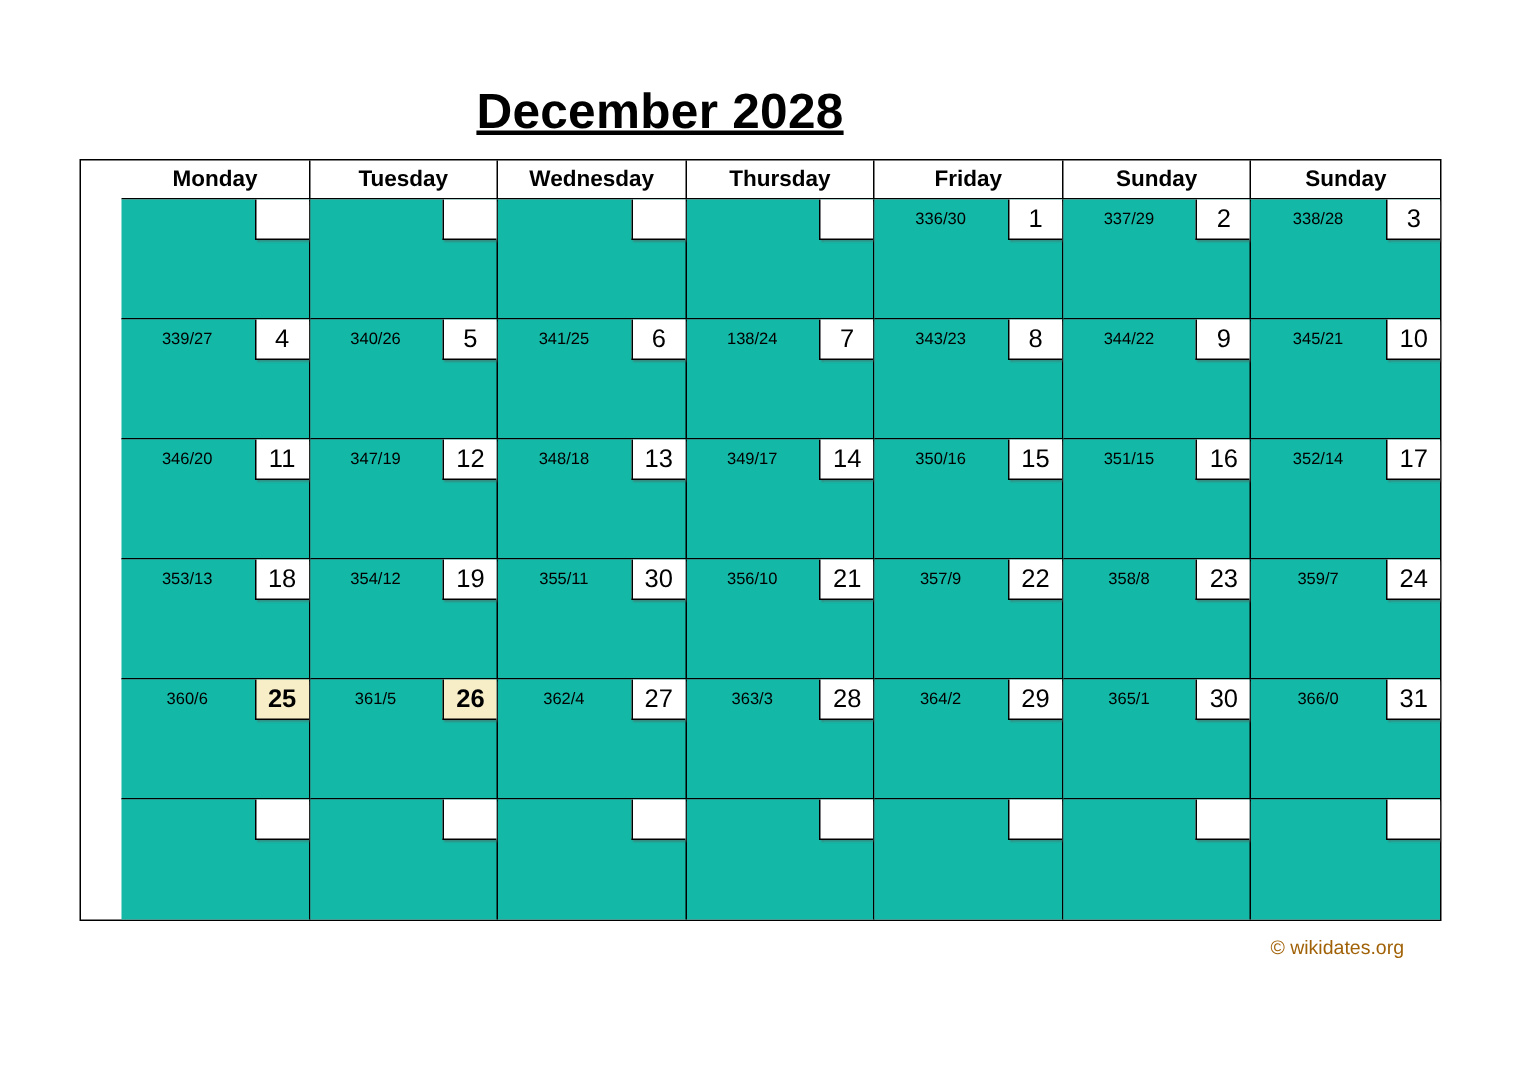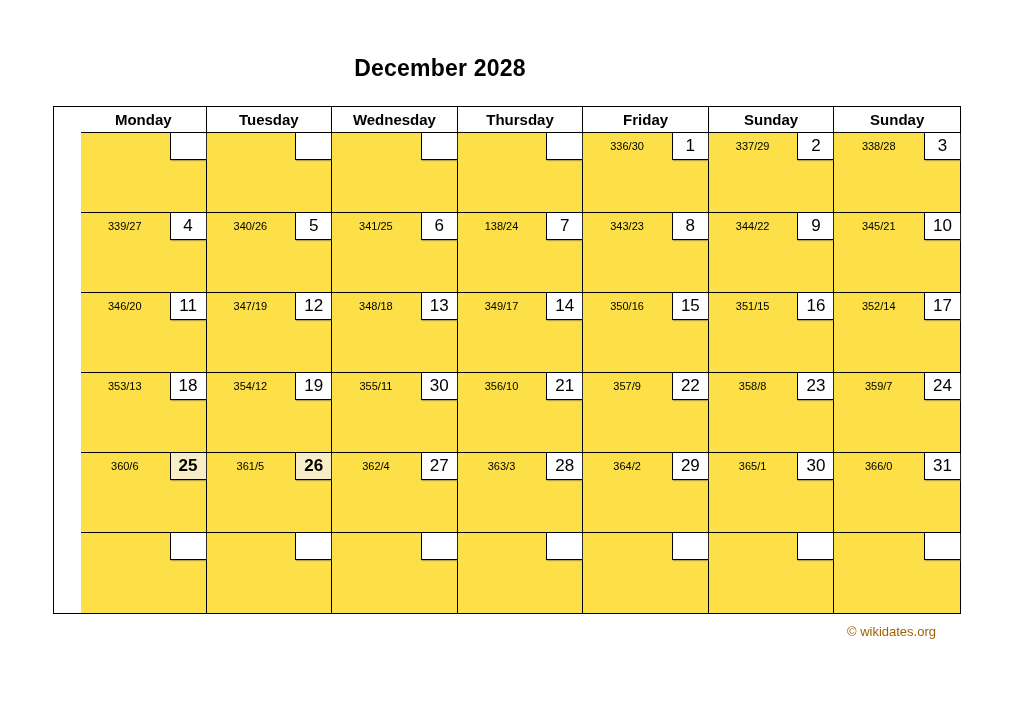--- a/index.html
+++ b/index.html
@@ -8,23 +8,24 @@
     background: #ffffff;
     font-family: "Liberation Sans", sans-serif;
     color: #000000;
     overflow: hidden;
     position: relative;
   }
   .title {
     position: absolute;
     top: 55px; left: 0; width: 880px;
     text-align: center;
-    font-size: 23px;
+    font-size: 33px;
     font-weight: bold;
     letter-spacing: 0.2px;
+    text-decoration: underline;
   }
   .calendar {
     position: absolute;
     top: 106px; left: 53px;
     width: 908px;
     border: 1.5px solid #000;
     background: #fff;
     padding-left: 27px;
   }
   .grid-header {
@@ -43,21 +44,21 @@
   .hcell.col-last { border-right: none; }
   .grid-body {
     display: grid;
     grid-template-columns: repeat(7, 1fr);
     grid-auto-rows: 80px;
   }
   .cell {
     position: relative;
     border-right: 1px solid #000;
     border-bottom: 1px solid #000;
-    background: #fde047;
+    background: #14b8a6;
   }
   .cell.col-last { border-right: none; }
   .cell.row-last { border-bottom: none; }
   .numbox {
     position: absolute;
     top: 0; right: 0;
     width: 36px; height: 27px;
     border-left: 1px solid #000;
     border-bottom: 1px solid #000;
     box-shadow: 1px 1px 1px rgba(90,90,90,0.45);

